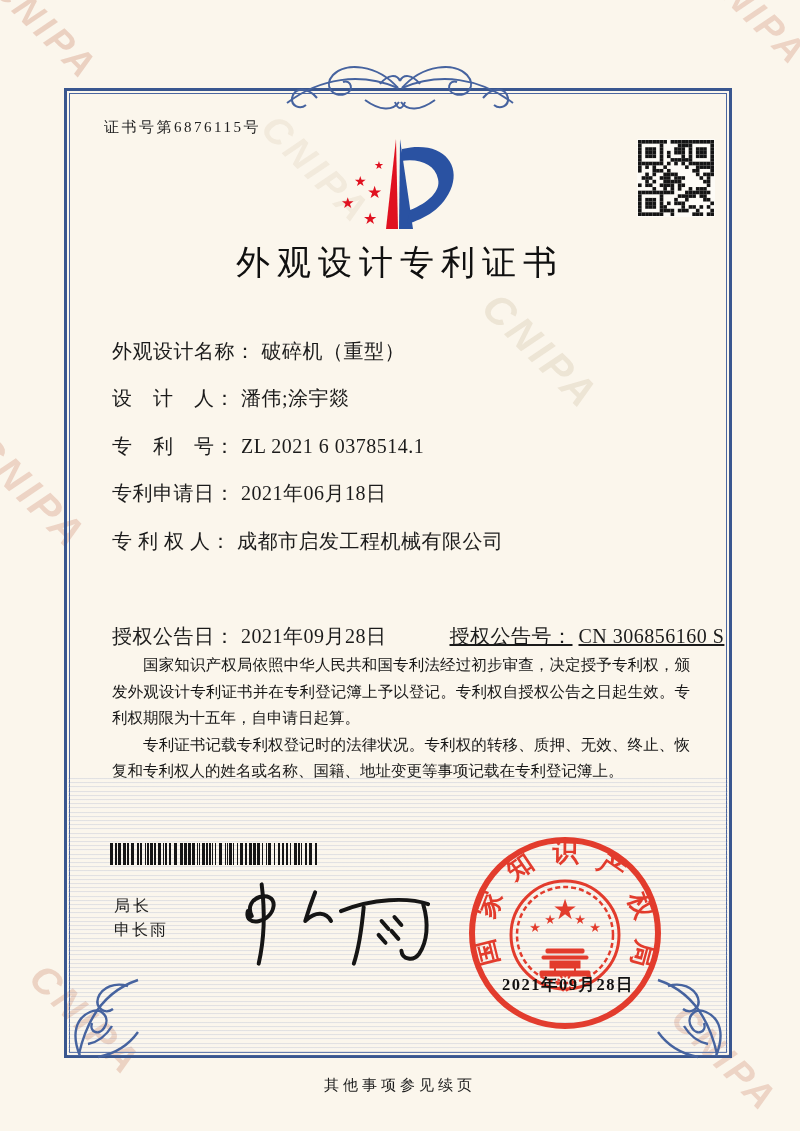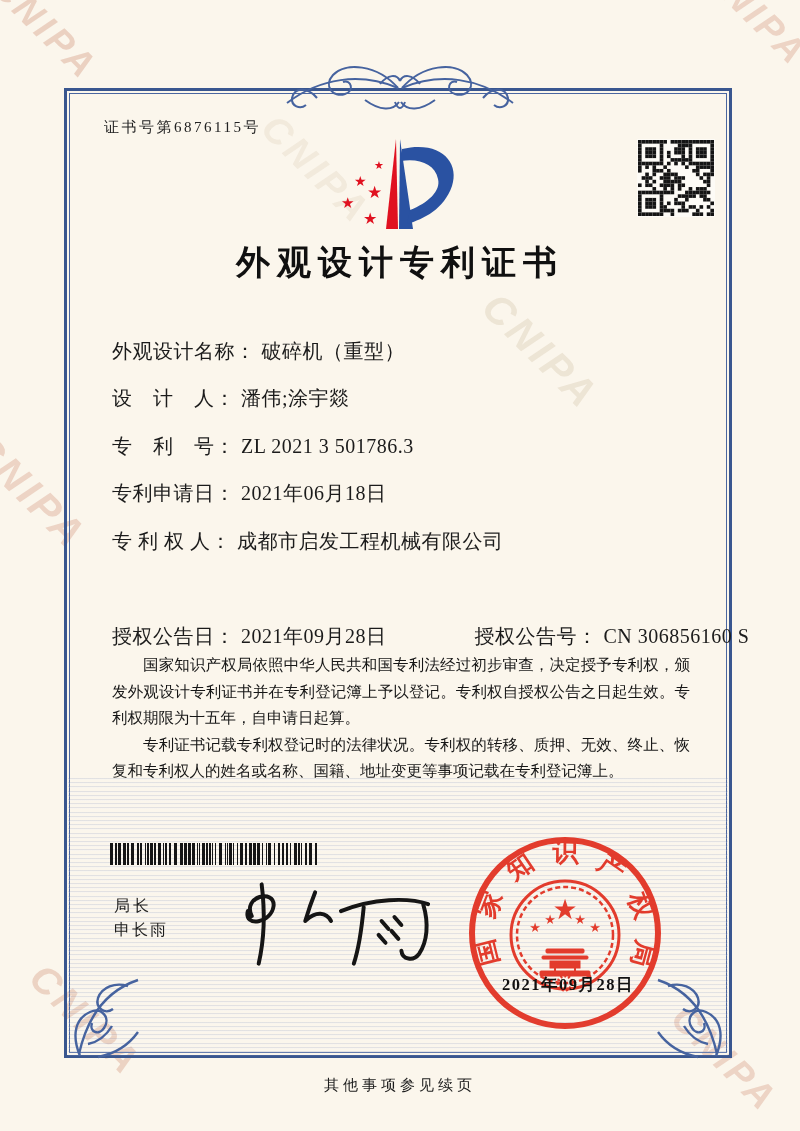--- a/index.html
+++ b/index.html
@@ -34,27 +34,27 @@
       rgba(125,142,188,.20) 0 1px, rgba(235,238,248,.18) 1px 2px,
       rgba(250,248,242,0) 2px 4.2px);
   }
   .ornament { position:absolute; }
   
   .cert-no { position:absolute; left:104px; top:118px; font-size:15px; letter-spacing:2.5px; color:#222; }
   .logo { position:absolute; left:330px; top:131px; width:146px; height:106px; }
   .qr { position:absolute; left:637px; top:139px; width:78px; height:78px; background:#fdfbf6; }
   .title {
     position:absolute; left:0; top:240px; width:100%; text-align:center;
-    font-size:34px; font-weight:bold; letter-spacing:7px; color:#101010;
+    font-size:34px; font-weight:normal; letter-spacing:7px; color:#101010;
   }
   
   .field-row { position:absolute; left:112px; font-size:20px; white-space:nowrap; color:#1b1b1b; }
   .field-row .lbl { letter-spacing:.5px; }
   .field-row .val { margin-left:6px; letter-spacing:.5px; }
-  .grant-pair { margin-left:83px; }
+  .grant-pair { margin-left:58px;text-decoration:underline; }
   .r0{top:338px}.r1{top:385px}.r2{top:433px}.r3{top:480px}.r4{top:528px}.r5{top:575px}.r6{top:623px}
   
   .body-text {
     position:absolute; left:112px; top:652px; width:578px;
     font-size:15.5px; line-height:26.5px; text-align:justify; color:#161616;
   }
   .body-text p { text-indent:2em;font-family:Liberation Serif, serif; }
   
   .barcode { position:absolute; left:110px; top:843px; width:212px; height:22px; }
   .signer-title { position:absolute; left:114px; top:896px; font-size:16px; letter-spacing:3px; }
@@ -382,21 +382,21 @@
 
   <div class="title">外观设计专利证书</div>
 
   <div class="field-row r0">
     <span class="lbl">外观设计名称：</span><span class="val">破碎机（重型）</span>
   </div>
   <div class="field-row r1">
     <span class="lbl">设　计　人：</span><span class="val">潘伟;涂宇燚</span>
   </div>
   <div class="field-row r2">
-    <span class="lbl">专　利　号：</span><span class="val">ZL 2021 3 501786.3</span>
+    <span class="lbl">专　利　号：</span><span class="val">ZL 2021 6 0378514.1</span>
   </div>
   <div class="field-row r3">
     <span class="lbl">专利申请日：</span><span class="val">2021年06月18日</span>
   </div>
   <div class="field-row r4">
     <span class="lbl">专 利 权 人：</span><span class="val">成都市启发工程机械有限公司</span>
   </div>
   <div class="field-row r6">
     <span class="lbl">授权公告日：</span><span class="val">2021年09月28日</span>
     <span class="grant-pair">

